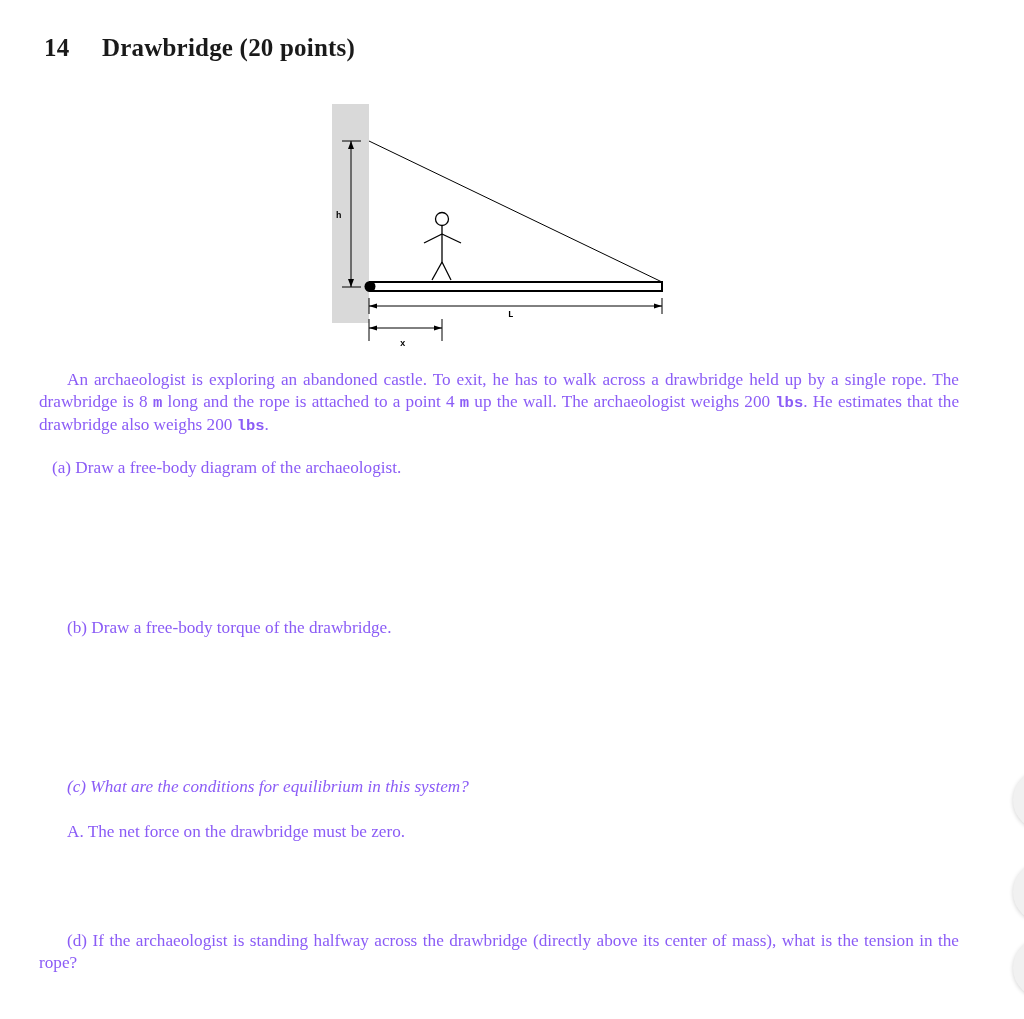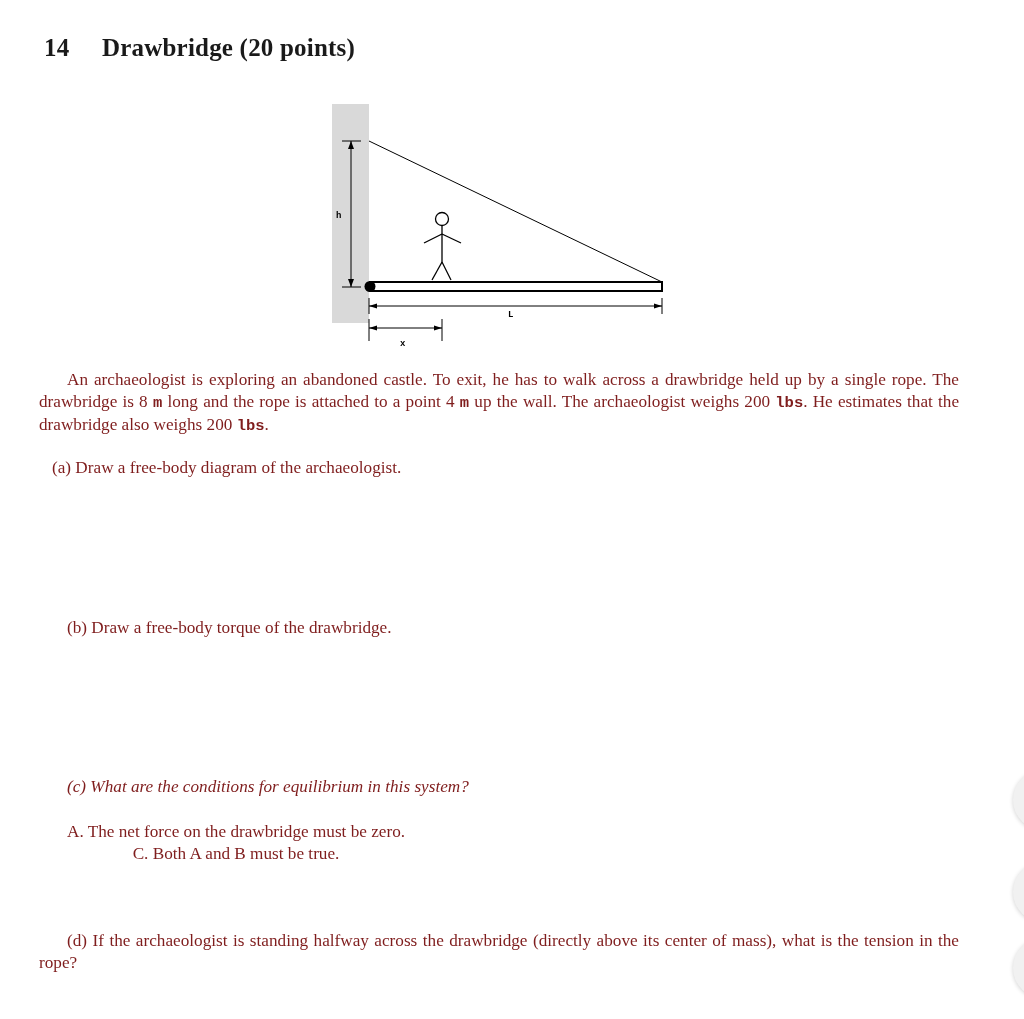--- a/index.html
+++ b/index.html
@@ -35,21 +35,21 @@
       left: 320px;
       top: 95px;
       width: 360px;
       height: 260px;
     }
     .para {
       position: absolute;
       font-family: "Liberation Serif", "DejaVu Serif", serif;
       font-size: 17.2px;
       line-height: 22px;
-      color: #7f1d1d;
+      color: #8b5cf6;
     }
     .intro {
       left: 39px;
       top: 369px;
       width: 920px;
       text-align: justify;
       text-indent: 28px;
     }
     .mono {
       font-family: "Liberation Mono", "DejaVu Sans Mono", monospace;
@@ -140,20 +140,19 @@
 </svg>
 
 <div class="para intro"><span>An archaeologist is exploring an abandoned castle.  To exit, he has to walk across a drawbridge held up by a single rope.  The drawbridge is 8 </span><span class="mono">m</span><span> long and the rope is attached to a point 4 </span><span class="mono">m</span><span> up the wall.  The archaeologist weighs 200 </span><span class="mono">lbs</span><span>. He estimates that the drawbridge also weighs 200 </span><span class="mono">lbs</span><span>.</span></div>
 
 <div class="para qa">(a) Draw a free-body diagram of the archaeologist.</div>
 <div class="para qb">(b) Draw a free-body torque of the drawbridge.</div>
 <div class="para qc">(c) What are the conditions for equilibrium in this system?</div>
 
 <div class="para choices">
   <div>A. The net force on the drawbridge must be zero.</div>
-  <div>C. Both A and B must be true.</div>
 </div>
 
 <div class="para qd">(d) If the archaeologist is standing halfway across the drawbridge (directly above its center of mass), what is the tension in the rope?</div>
 
 <div class="side-btn b1"></div>
 <div class="side-btn b2"></div>
 <div class="side-btn b3"></div>
 
 </body></html>

